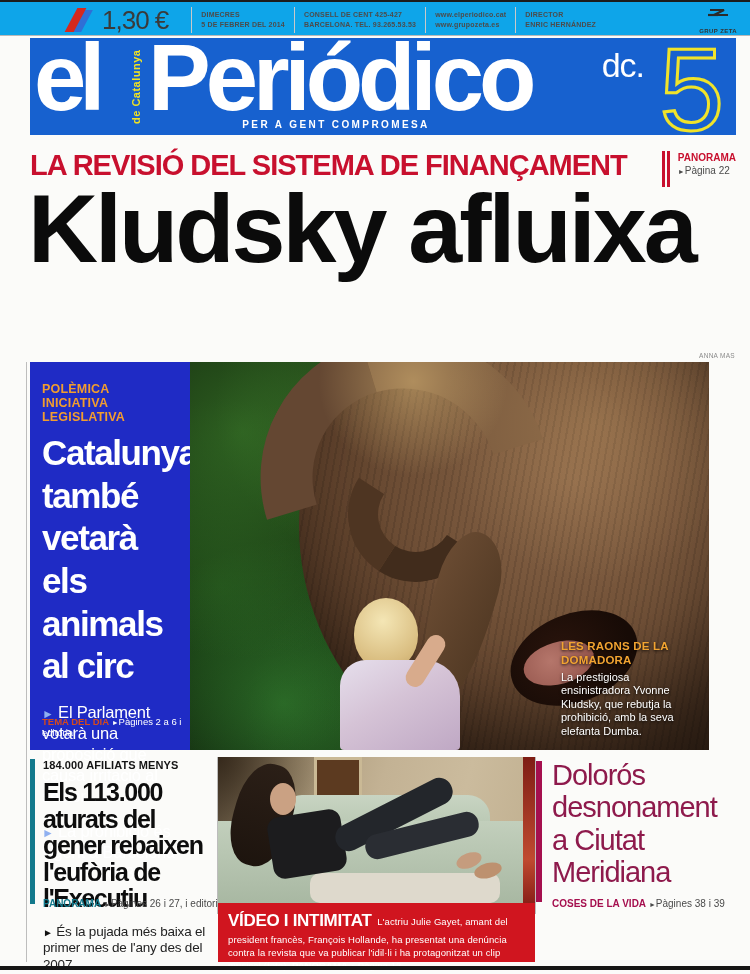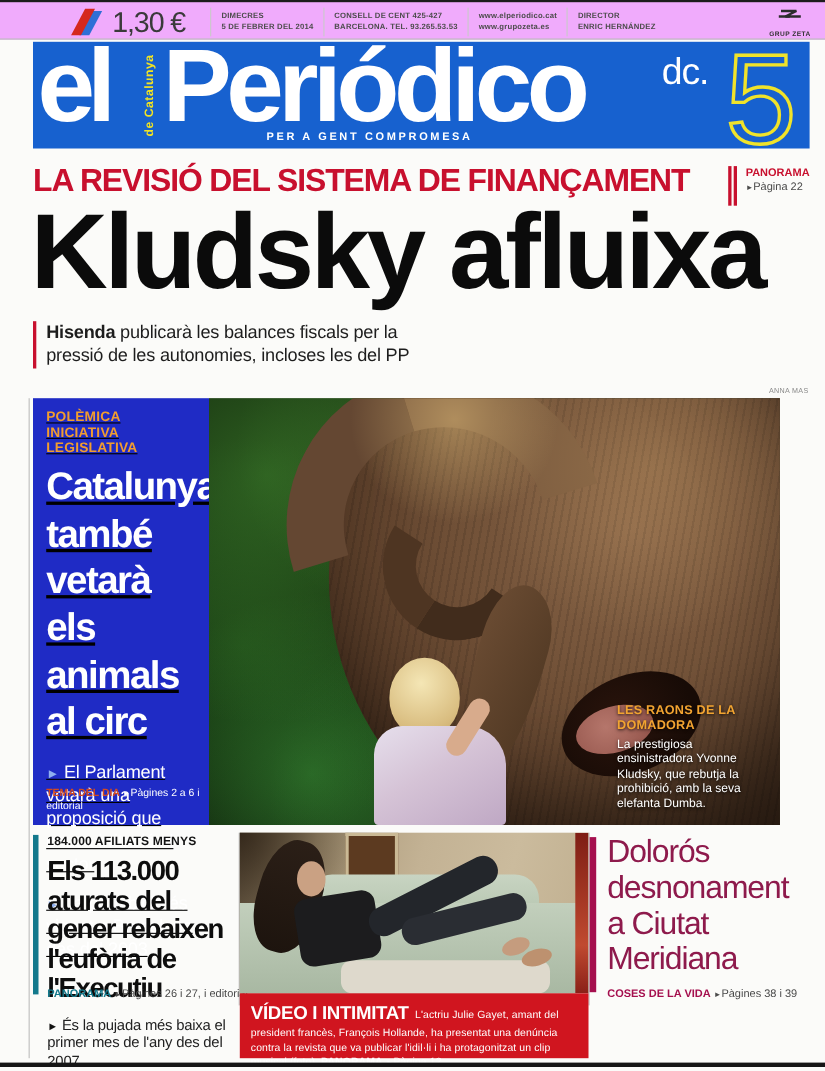--- a/index.html
+++ b/index.html
@@ -2,21 +2,21 @@
 <html><head>
 <meta charset="utf-8">
 <style>
   * { margin:0; padding:0; box-sizing:border-box; }
   html,body { width:750px; height:974px; }
   body { font-family:"Liberation Sans","DejaVu Sans",sans-serif; background:#e9e9e9; }
   .page { position:relative; width:750px; height:974px; background:#fbfbf9; overflow:hidden; }
 
   
   .topbar { position:absolute; left:0; top:0; width:750px; height:36px;
-            border-top:2px solid #1c1c1c; border-bottom:1px solid #b9b9b9; background:#f0abfc; }
+            border-top:2px solid #1c1c1c; border-bottom:1px solid #b9b9b9; background:#0ea5e9; }
   .topbar-inner { position:absolute; left:62px; top:3px; display:flex; align-items:center; height:30px; }
   .slash-logo { position:relative; width:34px; height:26px; margin-right:6px; }
   .slash-logo .s-red { position:absolute; left:9px; top:1px; width:9px; height:24px; background:#d5281e; transform:skewX(-28deg); }
   .slash-logo .s-blue{ position:absolute; left:16px; top:3px; width:9px; height:22px; background:#2f6fd6; transform:skewX(-28deg); }
   .price { font-size:26px; font-weight:400; color:#3a3a3a; letter-spacing:-1px; margin-right:14px; }
   .tb-sep { width:1px; height:26px; background:#c9c9c9; margin:0 9px; }
   .tb-col { font-size:7px; font-weight:bold; color:#4c4c4c; line-height:1.5; letter-spacing:.2px; white-space:nowrap; }
   .gz { position:absolute; right:13px; top:6px; text-align:center; }
   .gz-label { font-size:6px; font-weight:bold; color:#333; letter-spacing:.4px; margin-top:1px; }
 
@@ -51,21 +51,21 @@
   .subhead .sh-bold { font-weight:bold; }
   .subhead.sh1 { width:352px; }
   .subhead.sh2 { width:312px; }
 
   .photo-credit { position:absolute; right:15px; top:352px; font-size:6.5px; color:#8a8a8a; letter-spacing:.3px; }
 
   
   .edge-line { position:absolute; left:26px; top:362px; width:1px; height:600px; background:#bdbdbd; }
   .main { position:absolute; left:30px; top:362px; width:707px; height:388px; display:flex; }
 
-  .bluebox { position:relative; width:160px; height:388px; background:#1f2bc5; padding:10px 12px 0 12px;text-decoration:underline; }
+  .bluebox { position:relative; width:160px; height:388px; background:#1f2bc5; padding:20px 12px 0 12px; }
   .bb-kicker { color:#f29d2e; font-size:12.5px; font-weight:bold; letter-spacing:.2px; }
   .bb-headline { color:#fff; font-size:35px; font-weight:bold; line-height:1.22; letter-spacing:-1.4px; margin-top:8px; }
   .bb-bullet { color:#fff; font-size:16.5px; line-height:1.27; letter-spacing:-.2px; margin-top:14px; }
   .bb-bullet .arrow { color:#8fb0f0; font-size:12px; }
   .bb-bullets { margin-top:12px; }
   .bb-footer { position:absolute; left:12px; right:6px; bottom:12px; font-size:9.5px; color:#fff; }
   .bb-footer .bbf-label { color:#d34a1e; font-weight:bold; }
   .bb-footer .arrow { font-size:7px; }
 
   .photo-main { position:relative; width:519px; height:388px; overflow:hidden;
@@ -219,24 +219,20 @@
       <span>
         <div class="kr-label">PANORAMA</div>
         <div class="kr-page"><span class="arrow">►</span><span>Pàgina 22</span></div>
       </span>
     </span>
   </div>
 
   <div class="headline">Kludsky afluixa</div>
 
   <div class="subheads">
-    <div class="subhead sh1">
-      <span class="sh-bold">Hisenda</span>
-      <span>publicarà les balances fiscals per la pressió de les autonomies, incloses les del PP</span>
-    </div>
   </div>
 
   <div class="photo-credit">ANNA MAS</div>
 
   <div class="edge-line"></div>
 
   <div class="main">
     <div class="bluebox">
       <div class="bb-kicker">POLÈMICA INICIATIVA LEGISLATIVA</div>
       <div class="bb-headline">Catalunya també vetarà els animals al circ</div>

